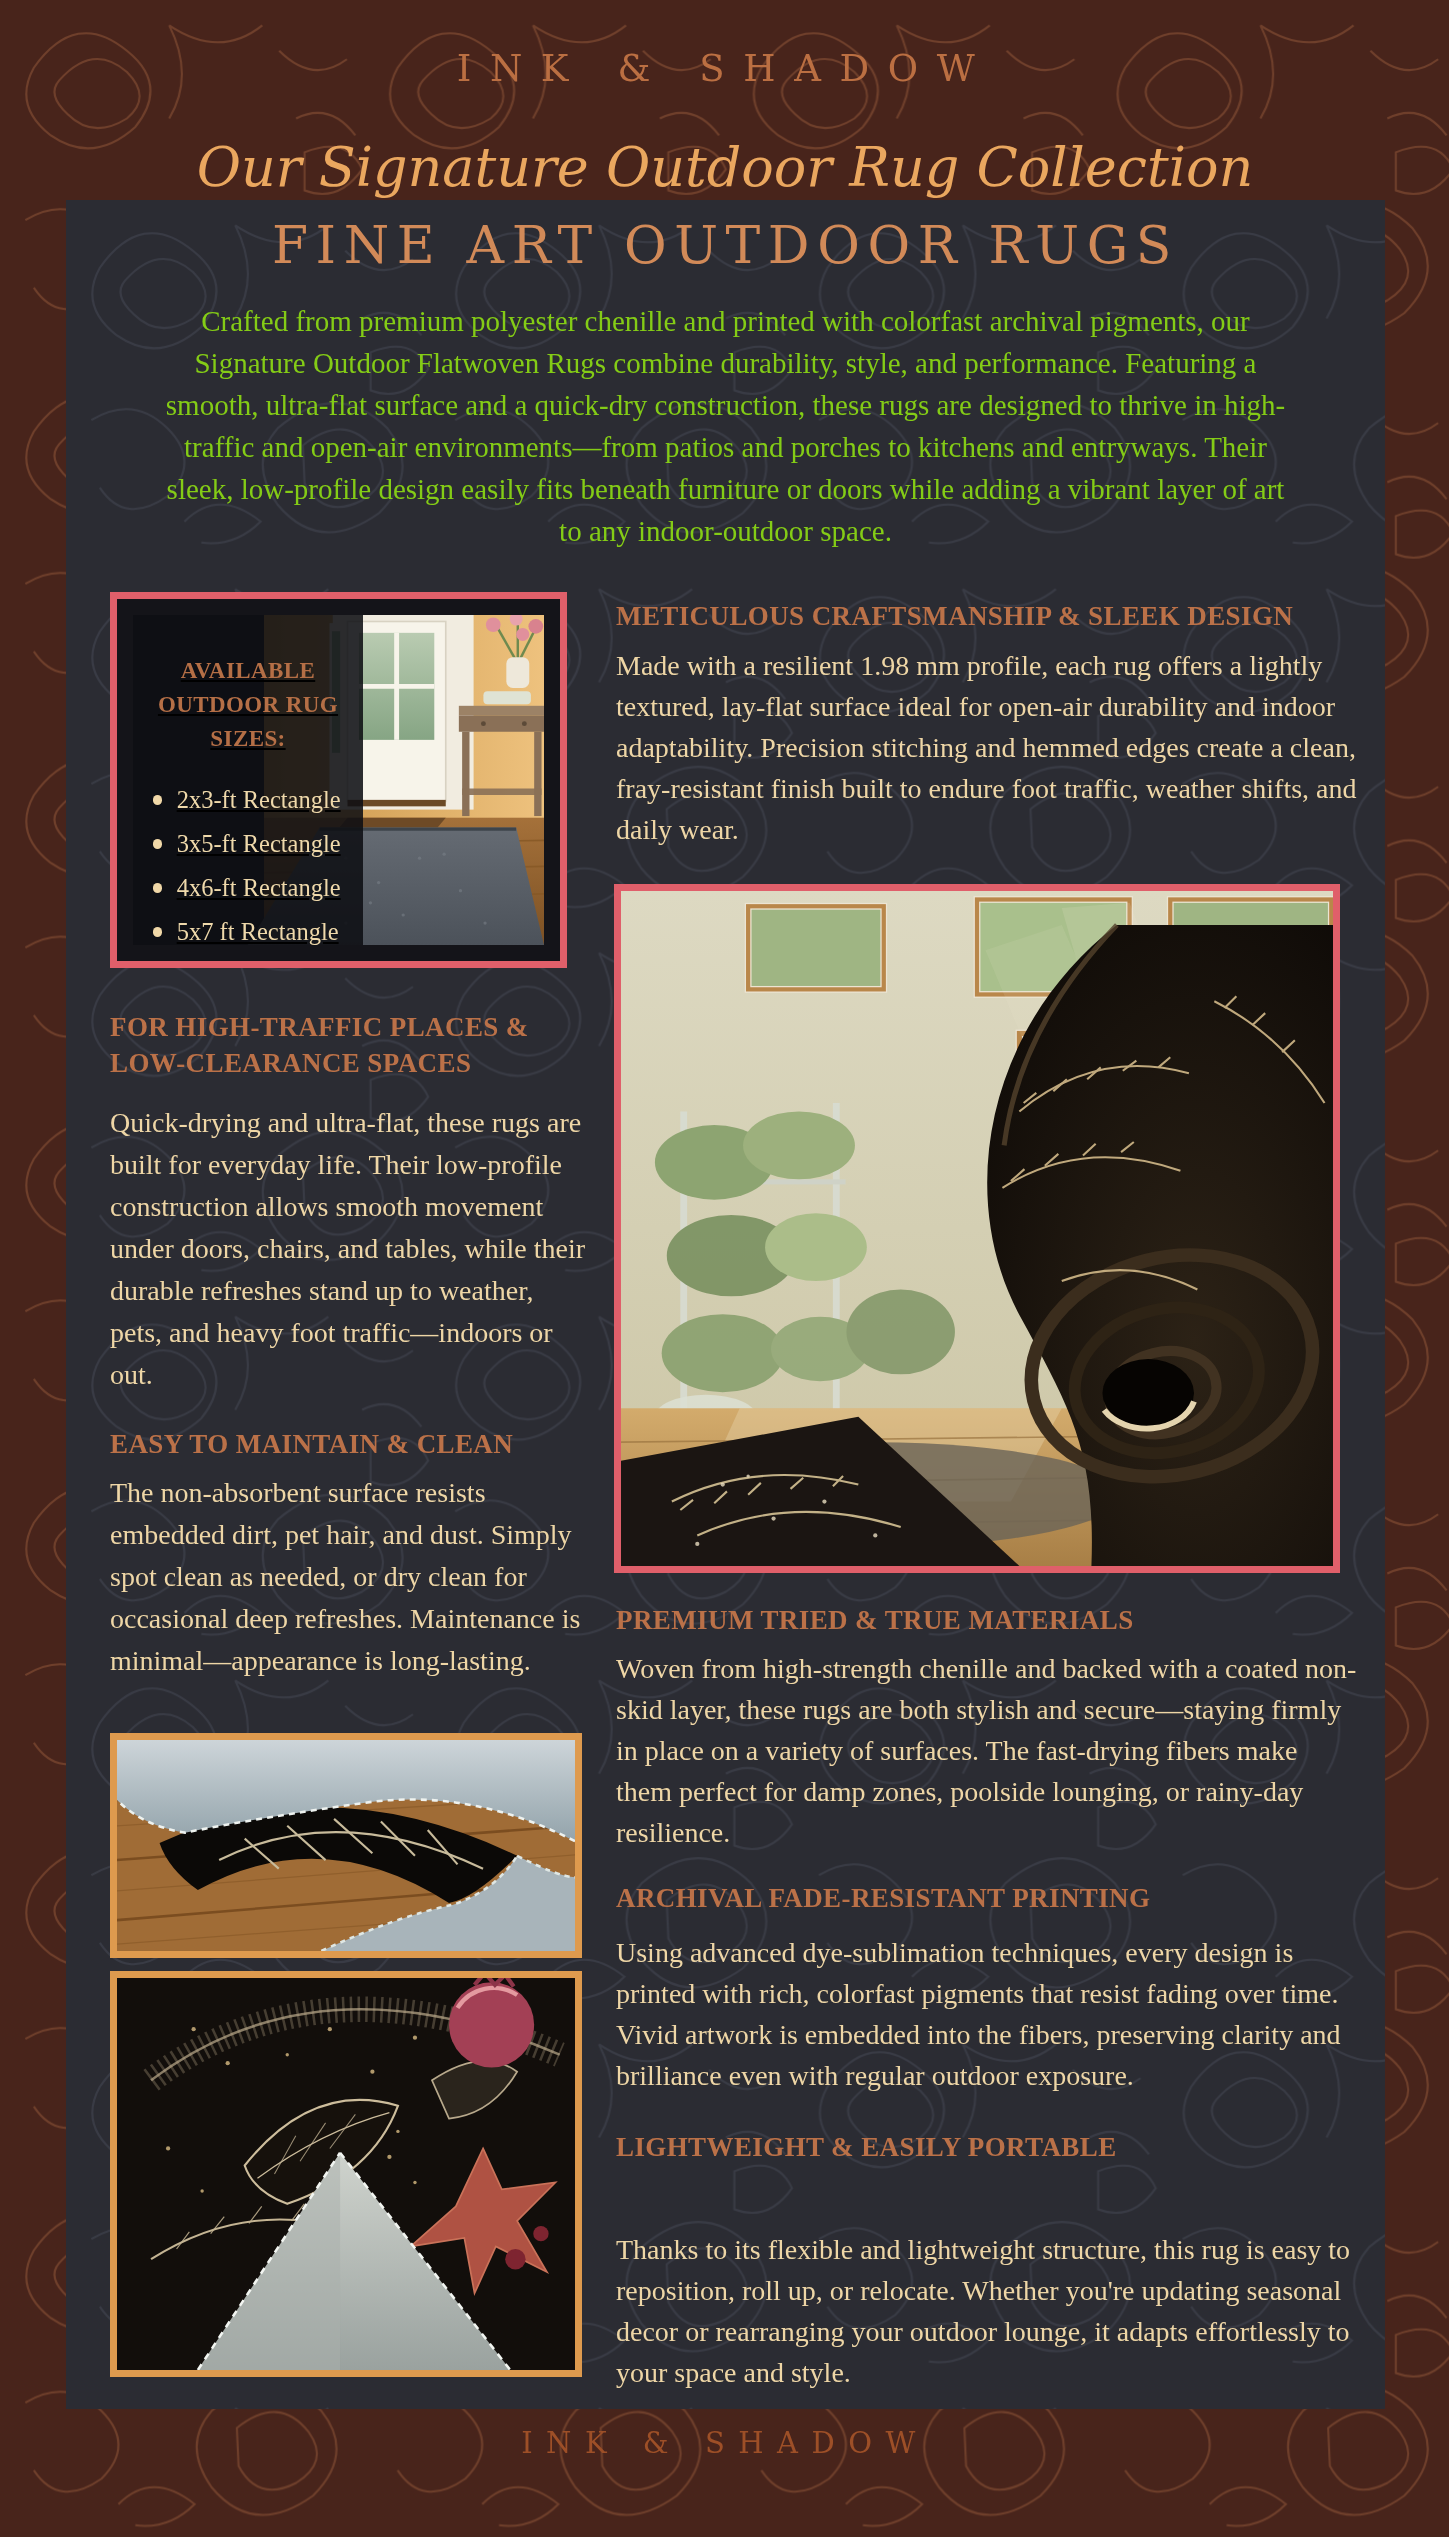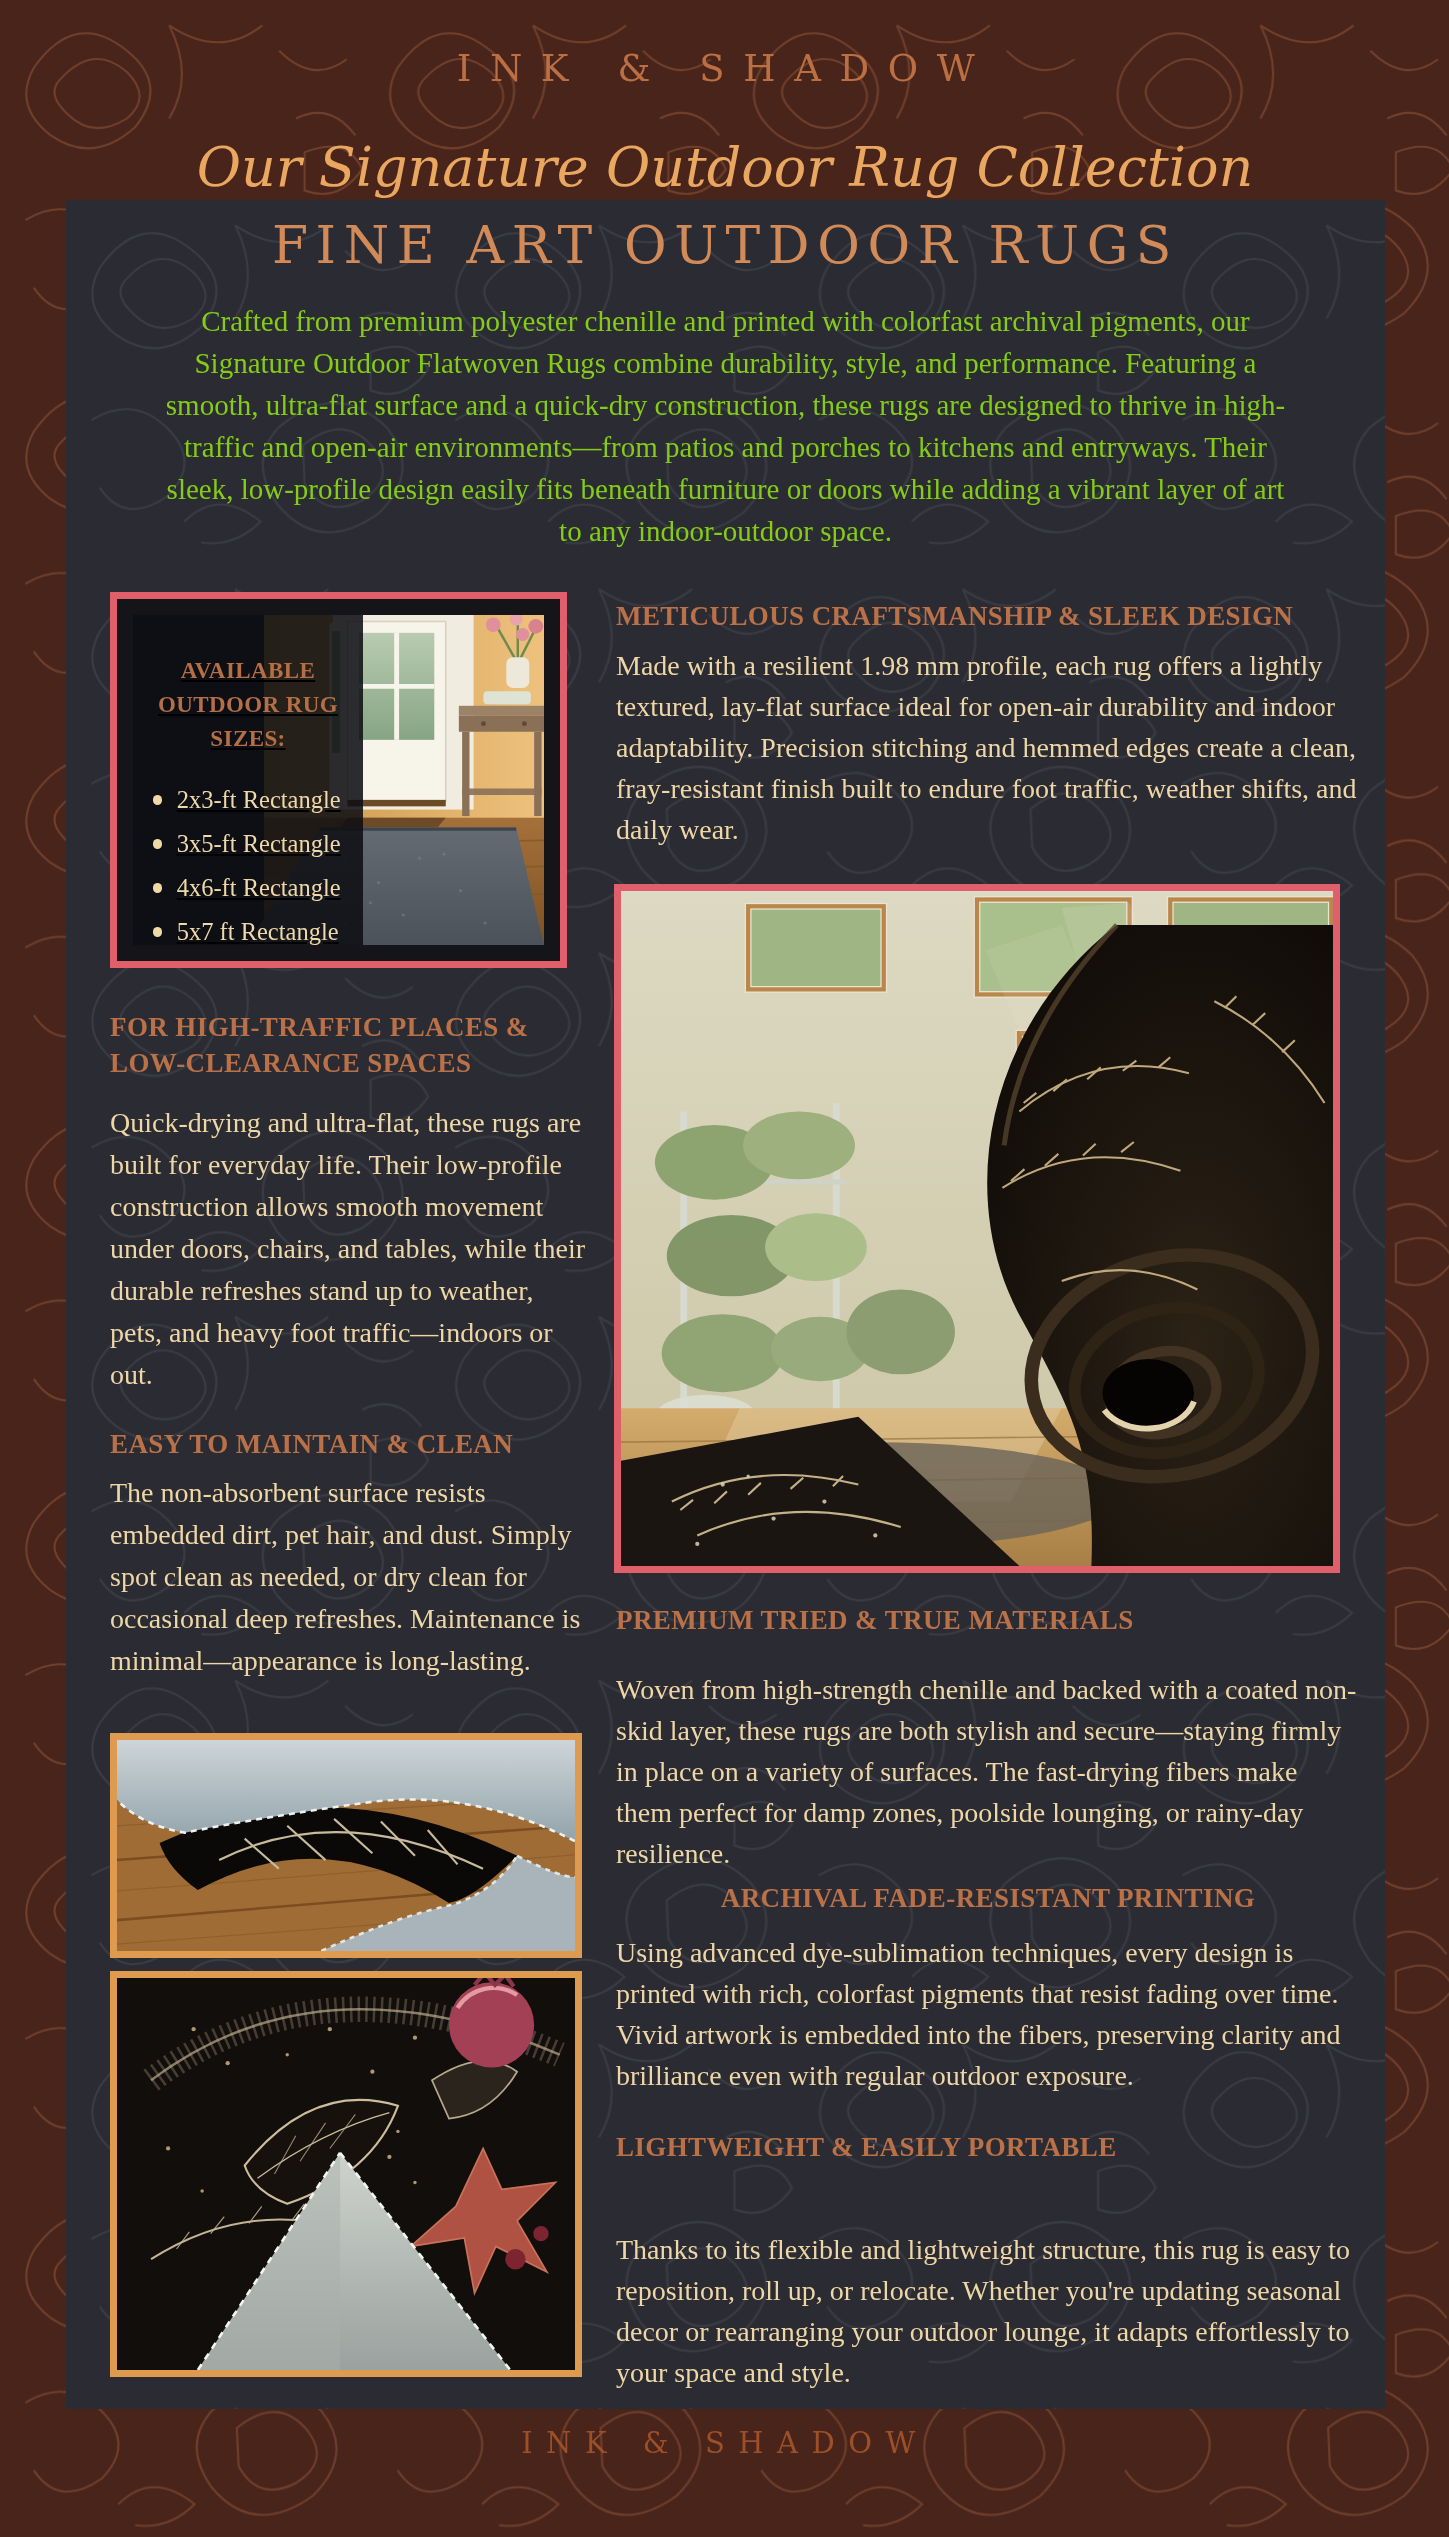--- a/index.html
+++ b/index.html
@@ -273,23 +273,23 @@
           <path d="M450 350 Q545 290 660 330"></path>
           <path d="M460 342 L476 328 M500 324 L516 310 M545 312 L560 298 M590 308 L605 296"></path>
           <path d="M700 130 Q780 170 830 250"></path>
           <path d="M712 138 L726 124 M745 158 L760 144 M780 190 L795 176"></path>
           <path d="M520 460 Q600 430 680 470"></path>
         </g>
       </svg>
     </div>
 
     <h2 class="col-heading" style="left:550px;top:1402px;width:744px;">PREMIUM TRIED &amp; TRUE MATERIALS</h2>
-    <p class="col-body" style="left:550px;top:1448px;width:744px;margin-top:21px;">Woven from high-strength chenille and backed with a coated non-skid layer, these rugs are both stylish and secure—staying firmly in place on a variety of surfaces. The fast-drying fibers make them perfect for damp zones, poolside lounging, or rainy-day resilience.</p>
-
-    <h2 class="col-heading" style="left:550px;top:1680px;width:744px;text-align:center;">ARCHIVAL FADE-RESISTANT PRINTING</h2>
+    <p class="col-body" style="left:550px;top:1448px;width:744px;">Woven from high-strength chenille and backed with a coated non-skid layer, these rugs are both stylish and secure—staying firmly in place on a variety of surfaces. The fast-drying fibers make them perfect for damp zones, poolside lounging, or rainy-day resilience.</p>
+
+    <h2 class="col-heading" style="left:550px;top:1680px;width:744px;">ARCHIVAL FADE-RESISTANT PRINTING</h2>
     <p class="col-body" style="left:550px;top:1732px;width:744px;">Using advanced dye-sublimation techniques, every design is printed with rich, colorfast pigments that resist fading over time. Vivid artwork is embedded into the fibers, preserving clarity and brilliance even with regular outdoor exposure.</p>
 
     <h2 class="col-heading" style="left:550px;top:1929px;width:744px;">LIGHTWEIGHT &amp; EASILY PORTABLE</h2>
     <p class="col-body" style="left:550px;top:1981px;width:744px;margin-top:48px;">Thanks to its flexible and lightweight structure, this rug is easy to reposition, roll up, or relocate. Whether you're updating seasonal decor or rearranging your outdoor lounge, it adapts effortlessly to your space and style.</p>
 
     <h2 class="col-heading" style="left:44px;top:809px;width:440px;">FOR HIGH-TRAFFIC PLACES &amp; LOW-CLEARANCE SPACES</h2>
     <p class="col-body" style="left:44px;top:902px;width:479px;line-height:42px;">Quick-drying and ultra-flat, these rugs are built for everyday life. Their low-profile construction allows smooth movement under doors, chairs, and tables, while their durable refreshes stand up to weather, pets, and heavy foot traffic—indoors or out.</p>
 
     <h2 class="col-heading" style="left:44px;top:1226px;width:474px;">EASY TO MAINTAIN &amp; CLEAN</h2>
     <p class="col-body" style="left:44px;top:1272px;width:479px;line-height:42px;">The non-absorbent surface resists embedded dirt, pet hair, and dust. Simply spot clean as needed, or dry clean for occasional deep refreshes. Maintenance is minimal—appearance is long-lasting.</p>

